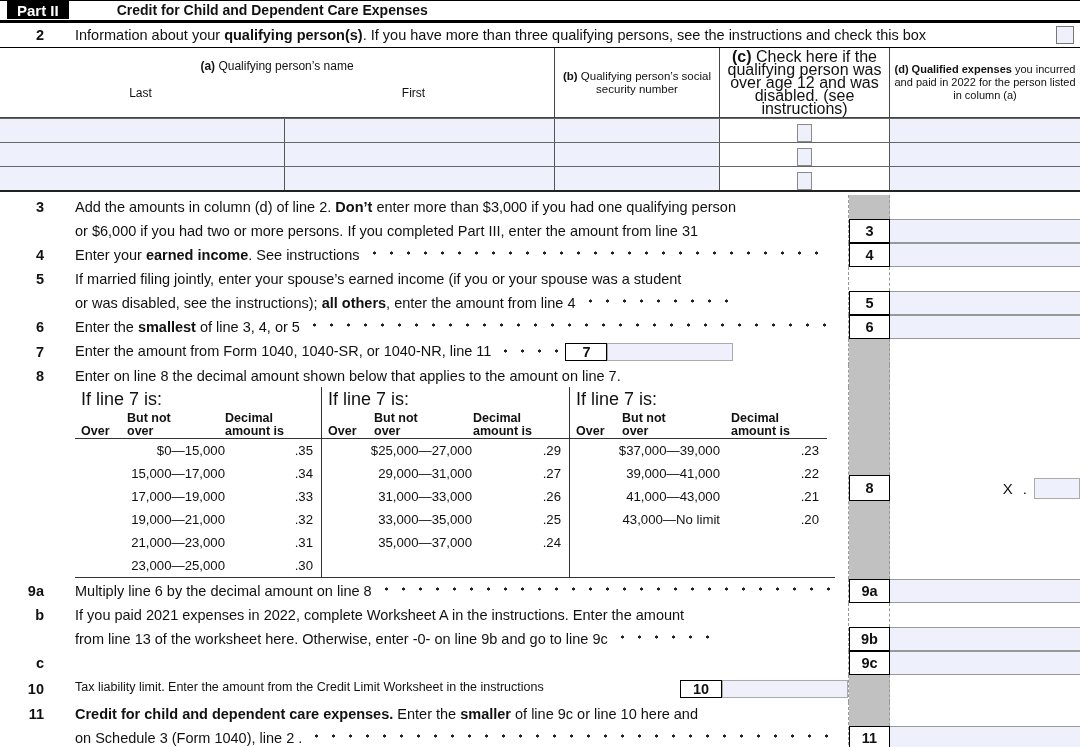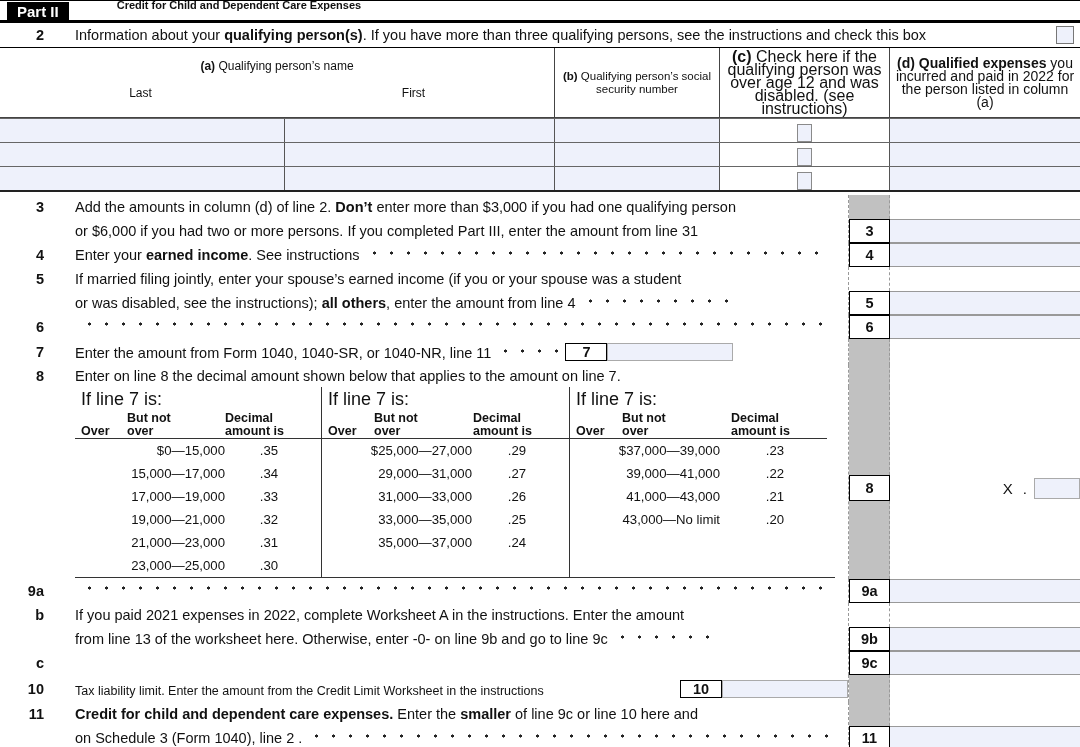--- a/index.html
+++ b/index.html
@@ -2,58 +2,58 @@
 <html><head>
 <meta charset="utf-8">
 <style>
   *{margin:0;padding:0;box-sizing:border-box}
   body{background:#fff}
   .page{width:1080px;height:747px;background:#fff;font-family:"Liberation Sans",sans-serif;color:#111;
         font-size:14.5px;position:relative;overflow:hidden;border-top:1px solid #000}
   .b{font-weight:bold}
 
   
-  .part-hdr{display:flex;align-items:center;height:22px;border-bottom:3px solid #000}
+  .part-hdr{display:flex;align-items:flex-start;height:22px;border-bottom:3px solid #000}
   .part-label{background:#000;color:#fff;font-weight:bold;font-size:15px;padding:1px 10px 0 10px;margin-left:7px}
-  .part-title{font-weight:bold;font-size:11px;padding:1px 0 12px 48px}
+  .part-title{font-weight:bold;font-size:14px;padding:1px 0 12px 48px}
 
   
   .l2row{display:flex;align-items:center;height:25px;border-bottom:1px solid #000;padding-right:6px}
   .l2row .lnum{width:44px;text-align:right;font-weight:bold}
   .l2row .txt{margin-left:31px;flex:1;display:flex;align-items:flex-start}
   .cbox{width:18px;height:18px;background:#eef1fb;border:1px solid #777;margin-left:8px}
 
   
   .qtable{border-bottom:2px solid #222}
   .qhead{display:flex;height:70px;border-bottom:1px solid #444;font-size:11.5px;text-align:center}
   .qhead>div{border-right:1px solid #444;display:flex;flex-direction:column;justify-content:center;line-height:13px;padding:2px 4px}
   .qhead .ca{width:555px;justify-content:flex-start;padding-top:12px}
   .ca-top{font-size:12px;margin-bottom:14px}
   .ca-fl{display:flex}
   .ca-fl span{width:50%;font-size:12px}
   .qhead .cb{width:165px}
   .qhead .cc{width:170px;font-size:16px}
-  .qhead .cd{width:190px;border-right:none;font-size:14px}
+  .qhead .cd{width:190px;border-right:none;font-size:11px}
   .trow{display:flex;height:24px;border-top:1px solid #666}
   .trow:first-of-type{border-top:none}
   .trow>div{border-right:1px solid #555}
   .tc-first{width:285px;background:#eef1fb}
   .tc-last{width:270px;background:#eef1fb}
   .tc-ssn{width:165px;background:#eef1fb}
   .tc-chk{width:170px;background:#fff;display:flex;align-items:center;justify-content:center}
   .tc-exp{width:190px;background:#eef1fb;border-right:none!important}
   .mini-cb{width:15px;height:18px;background:#eef1fb;border:1px solid #8a8a8a;margin-top:4px}
 
   
   .fbody{padding-top:3px}
   .fline{display:flex;align-items:stretch}
   .ltext{flex:1;display:flex;flex-direction:column;justify-content:center}
   .tline{display:flex;align-items:center;height:24px}
   .lnum{width:44px;text-align:right;font-weight:bold;flex:none}
-  .txt{margin-left:31px;flex:1;display:flex;align-items:flex-end;padding-right:10px}
+  .txt{margin-left:31px;flex:1;display:flex;align-items:flex-start;padding-right:10px}
   .leader{flex:1;align-self:flex-end;height:8px;margin:0 6px 6px 12px;
           background:radial-gradient(circle at 2.5px 4px,#222 1.4px,transparent 1.7px) repeat-x left bottom;
           background-size:17px 8px}
   .leader.w56{flex:0 0 56px}
   .leader.w120{flex:1;max-width:150px}
   .leader.w90{flex:1;max-width:96px}
   .inlbox{width:42px;border:1.5px solid #000;font-weight:bold;display:flex;align-items:center;justify-content:center;flex:none}
   .inlfield{width:126px;background:#eef1fb;border:1px solid #aaa;flex:none}
 
   
@@ -74,21 +74,21 @@
   .dst.mid{width:248px}
   .dst.last{width:257px;border-right:none}
   .dst.sep{border-right:1px solid #333}
   .dst-if{font-weight:normal;font-size:18px;height:18px;padding-left:6px}
   .dst-h{display:flex;align-items:flex-end;height:32px;border-bottom:1px solid #333;font-weight:bold;font-size:12.5px;line-height:13px}
   .dst-h .h-over{width:52px;padding-left:6px}
   .dst-h .h-butnot{width:70px;white-space:normal}
   .dst-h .h-dec{width:88px;margin-left:auto;margin-right:8px}
   .dst-row{display:flex;height:23px;align-items:center;font-size:13.2px}
   .dst-range{width:150px;text-align:right;flex:none}
-  .dst-dec{width:88px;text-align:center;margin-left:auto;margin-right:8px;flex:none}
+  .dst-dec{width:88px;text-align:right;margin-left:auto;margin-right:8px;flex:none}
 
   .l10txt{font-size:12.5px}
 </style>
 </head>
 <body>
 
 <div class="page">
 
   <div class="part-hdr">
     <div class="part-label">Part II</div>
@@ -225,20 +225,21 @@
             <div class="ramt lav"></div>
           </div>
       </div>
     </div>
 
     <div class="fline" style="height:24px">
       <div class="ltext">
           <div class="tline">
             <span class="lnum">6</span>
         <span class="txt">
+              <span><span>Enter the </span><span class="b">smallest</span><span> of line 3, 4, or 5</span></span>
               <span class="leader"></span>
             </span>
           </div>
         </div>
       <div class="rt">
           <div class="rrow">
             <div class="rnum box">6</div>
             <div class="ramt lav"></div>
           </div>
         </div>
@@ -391,20 +392,21 @@
             <div class="ramt"></div>
           </div>
       </div>
     </div>
 
     <div class="fline" style="height:24px">
       <div class="ltext">
           <div class="tline">
             <span class="lnum">9a</span>
         <span class="txt">
+              <span><span>Multiply line 6 by the decimal amount on line 8</span></span>
               <span class="leader"></span>
             </span>
           </div>
         </div>
       <div class="rt">
           <div class="rrow">
             <div class="rnum box">9a</div>
             <div class="ramt lav"></div>
           </div>
         </div>

